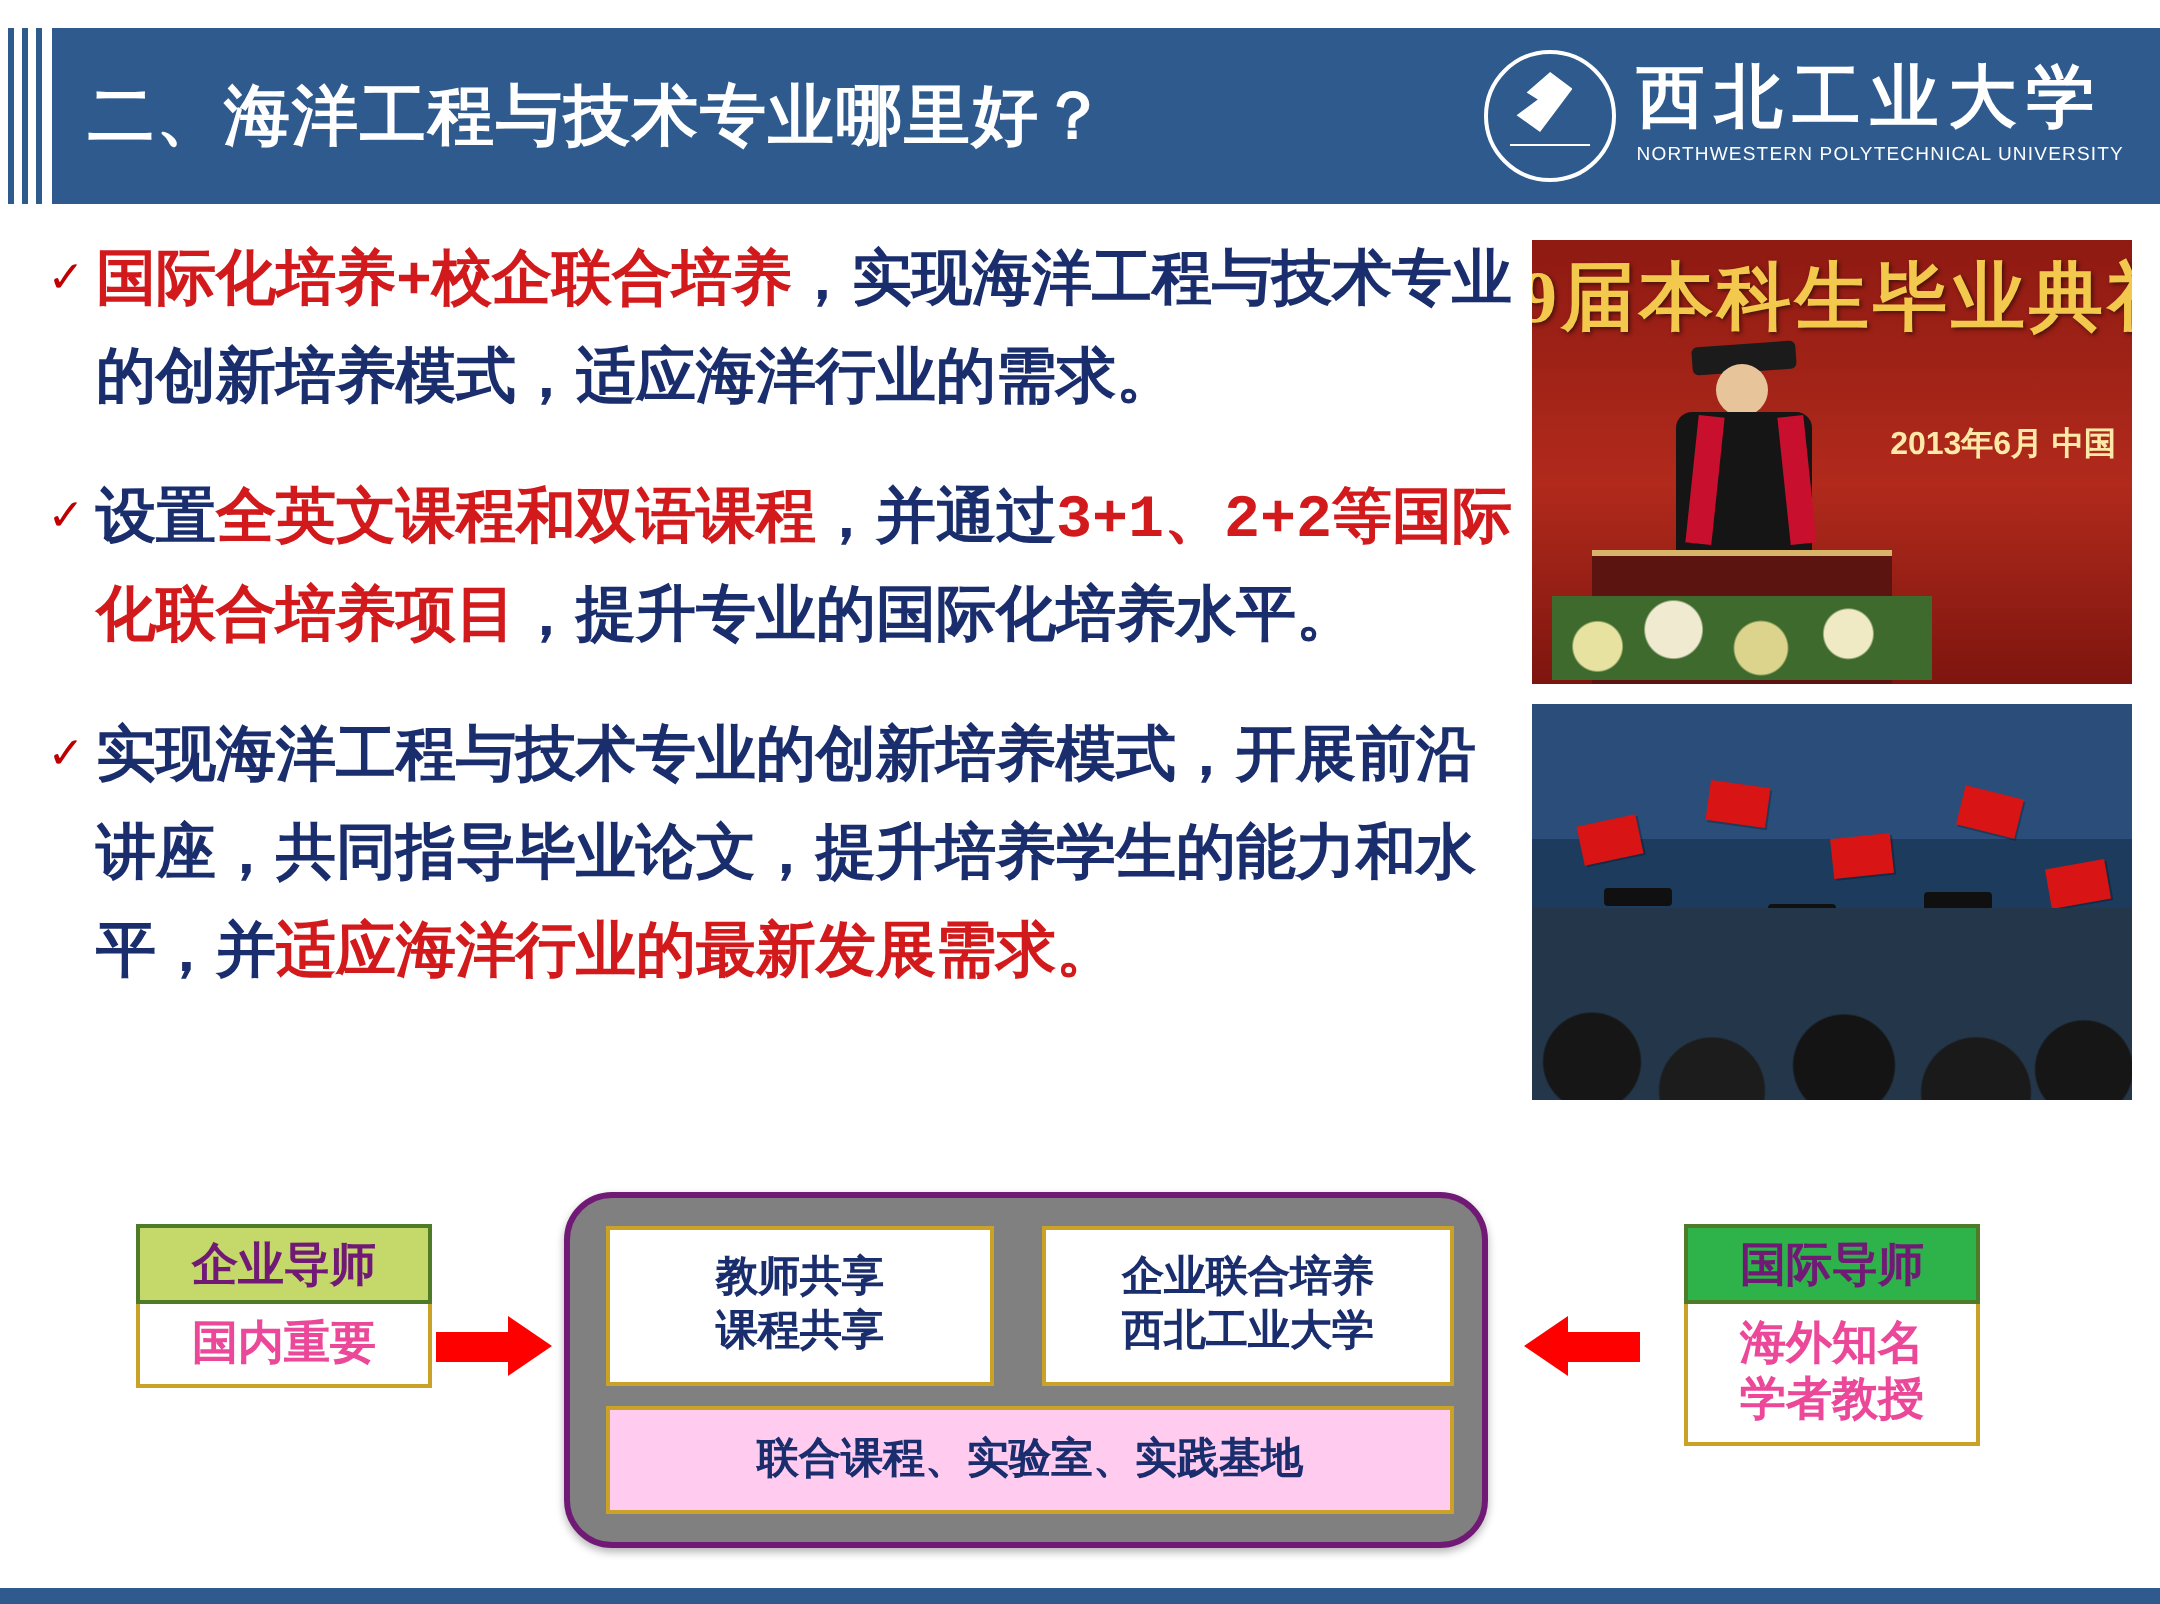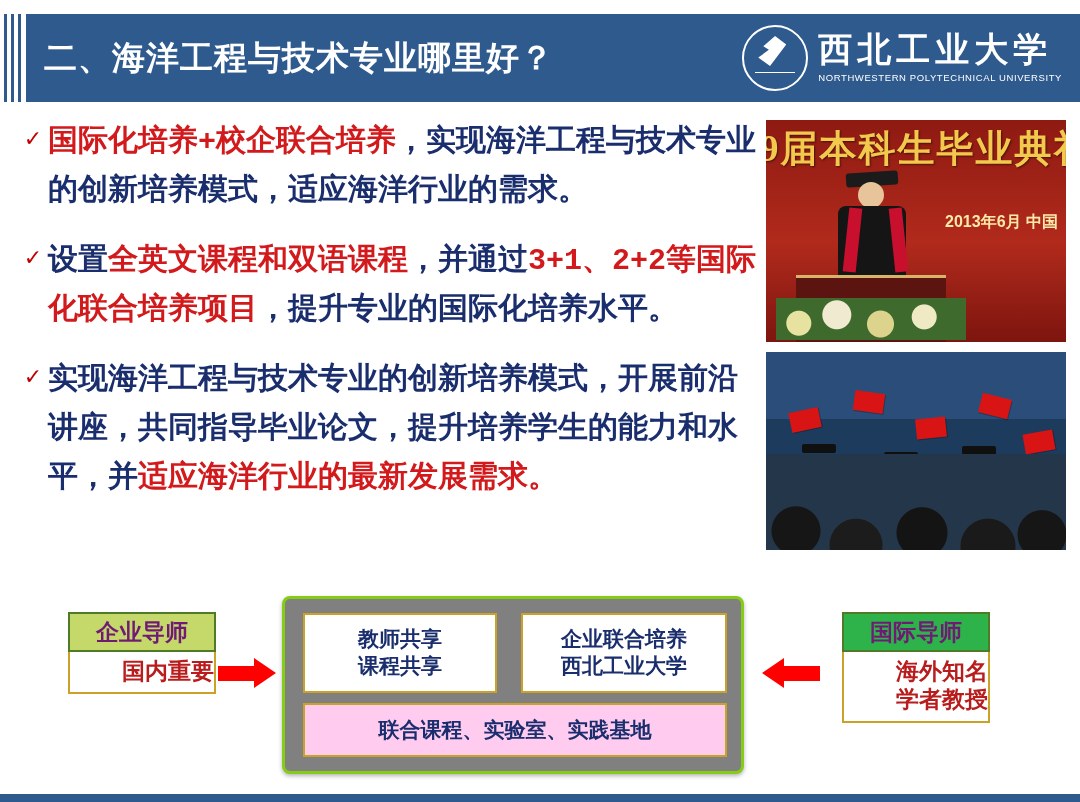--- a/index.html
+++ b/index.html
@@ -284,22 +284,22 @@
     width: 1080px;
     height: 200px;
   }
   .center-box {
     position: absolute;
     left: 282px;
     top: 16px;
     width: 456px;
     height: 172px;
     background: #808080;
-    border: 3px solid #84cc16;
-    border-radius: 8px;
+    border: 3px solid #701a75;
+    border-radius: 24px;
     box-shadow: 0 2px 4px rgba(0,0,0,.3);
   }
   .cell {
     position: absolute;
     border: 2px solid #c9a227;
     background: #ffffff;
     color: #1a2e6e;
     font-size: 21px;
     font-weight: bold;
     text-align: center;
@@ -337,24 +337,23 @@
     line-height: 1.15;
   }
   .side-head.olive { background: #c4d96a; }
   .side-head.green { background: #2db34a; }
   .side-body {
     border: 2px solid #c9a227;
     border-top: none;
     background: #ffffff;
     font-size: 23px;
     font-weight: bold;
-    color: #b91c1c;
+    color: #ec4899;
     padding: 5px 0 7px;
     line-height: 1.22;
-    text-align: right;
   }
 
   .arrow {
     position: absolute;
     top: 78px;
     width: 58px;
     height: 30px;
   }
   .arrow span {
     position: absolute;

